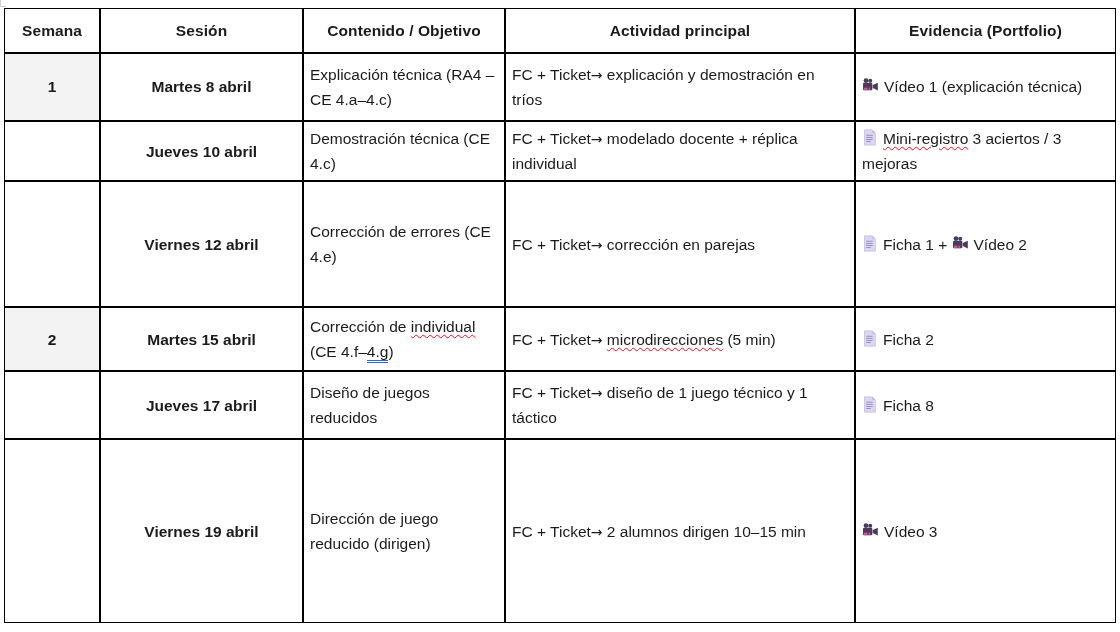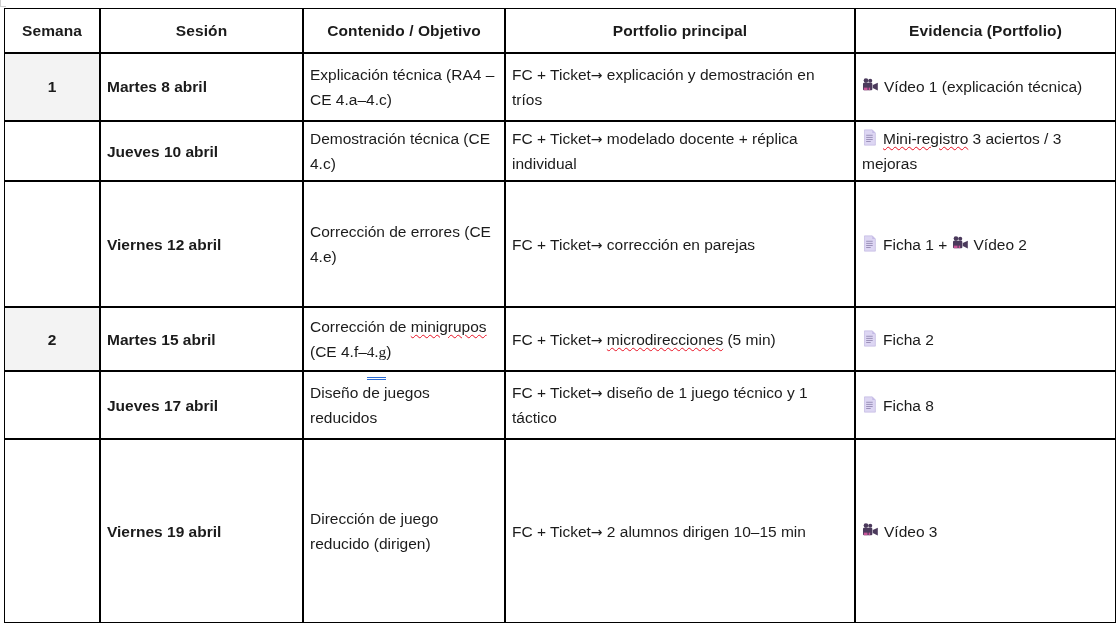--- a/index.html
+++ b/index.html
@@ -77,20 +77,21 @@
   
   td.semana {
     text-align: center;
     font-weight: 700;
     font-size: 15.5px;
   }
   td.semana.filled {
     background: #f3f3f3;
   }
   td.sesion {
+    text-align: center;
     font-weight: 700;
     font-size: 15.5px;
   }
   td.contenido,
   td.actividad,
   td.evidencia {
     text-align: left;
   }
 
   
@@ -105,22 +106,21 @@
   .spell {
     text-decoration: underline;
     text-decoration-style: wavy;
     text-decoration-color: #e81123;
     text-decoration-thickness: 1px;
     text-underline-offset: 2px;
     text-align: center;
   }
   .grammar {
     border-bottom: 3px double #2b6cd4;
-    padding-bottom: 17px;
-    font-family: Liberation Serif, serif;
+    padding-bottom: 0px;
   }
 
   
   .emoji {
     display: inline-block;
     vertical-align: -2px;
     margin-right: 5px;
   }
   .emoji svg { display: block; }
 
@@ -140,21 +140,21 @@
       <col class="c-contenido">
       <col class="c-actividad">
       <col class="c-evidencia">
     </colgroup>
 
     <thead>
       <tr>
         <th>Semana</th>
         <th>Sesión</th>
         <th>Contenido / Objetivo</th>
-        <th>Portfolio principal</th>
+        <th>Actividad principal</th>
         <th>Evidencia (Portfolio)</th>
       </tr>
     </thead>
 
     <tbody>
 
       <tr class="r0">
         <td class="semana filled">1</td>
         <td class="sesion">Martes 8 abril</td>
         <td class="contenido">
@@ -235,21 +235,21 @@
               <rect x="9.4" y="15.0" width="2.1" height="3.6" fill="#c9569a"></rect>
             </svg>
           </span><span>Vídeo 2</span>
         </td>
       </tr>
 
       <tr class="r3">
         <td class="semana filled">2</td>
         <td class="sesion">Martes 15 abril</td>
         <td class="contenido">
-          <span>Corrección de </span><span class="spell">minigrupos</span>
+          <span>Corrección de </span><span class="spell">individual</span>
           <span>(CE 4.f–</span><span class="grammar">4.g</span><span>)</span>
         </td>
         <td class="actividad">
           <span>FC + Ticket</span><span class="arrow">→</span>
           <span class="spell">microdirecciones</span><span> (5 min)</span>
         </td>
         <td class="evidencia">
           <span class="emoji">
             <svg width="16" height="17" viewBox="0 0 20 24">
               <path d="M2.2 1.2 H13.2 L17.6 5.6 V22.8 H2.2 Z" fill="#ddd6f3" stroke="#b9aedd" stroke-width="0.8"></path>

